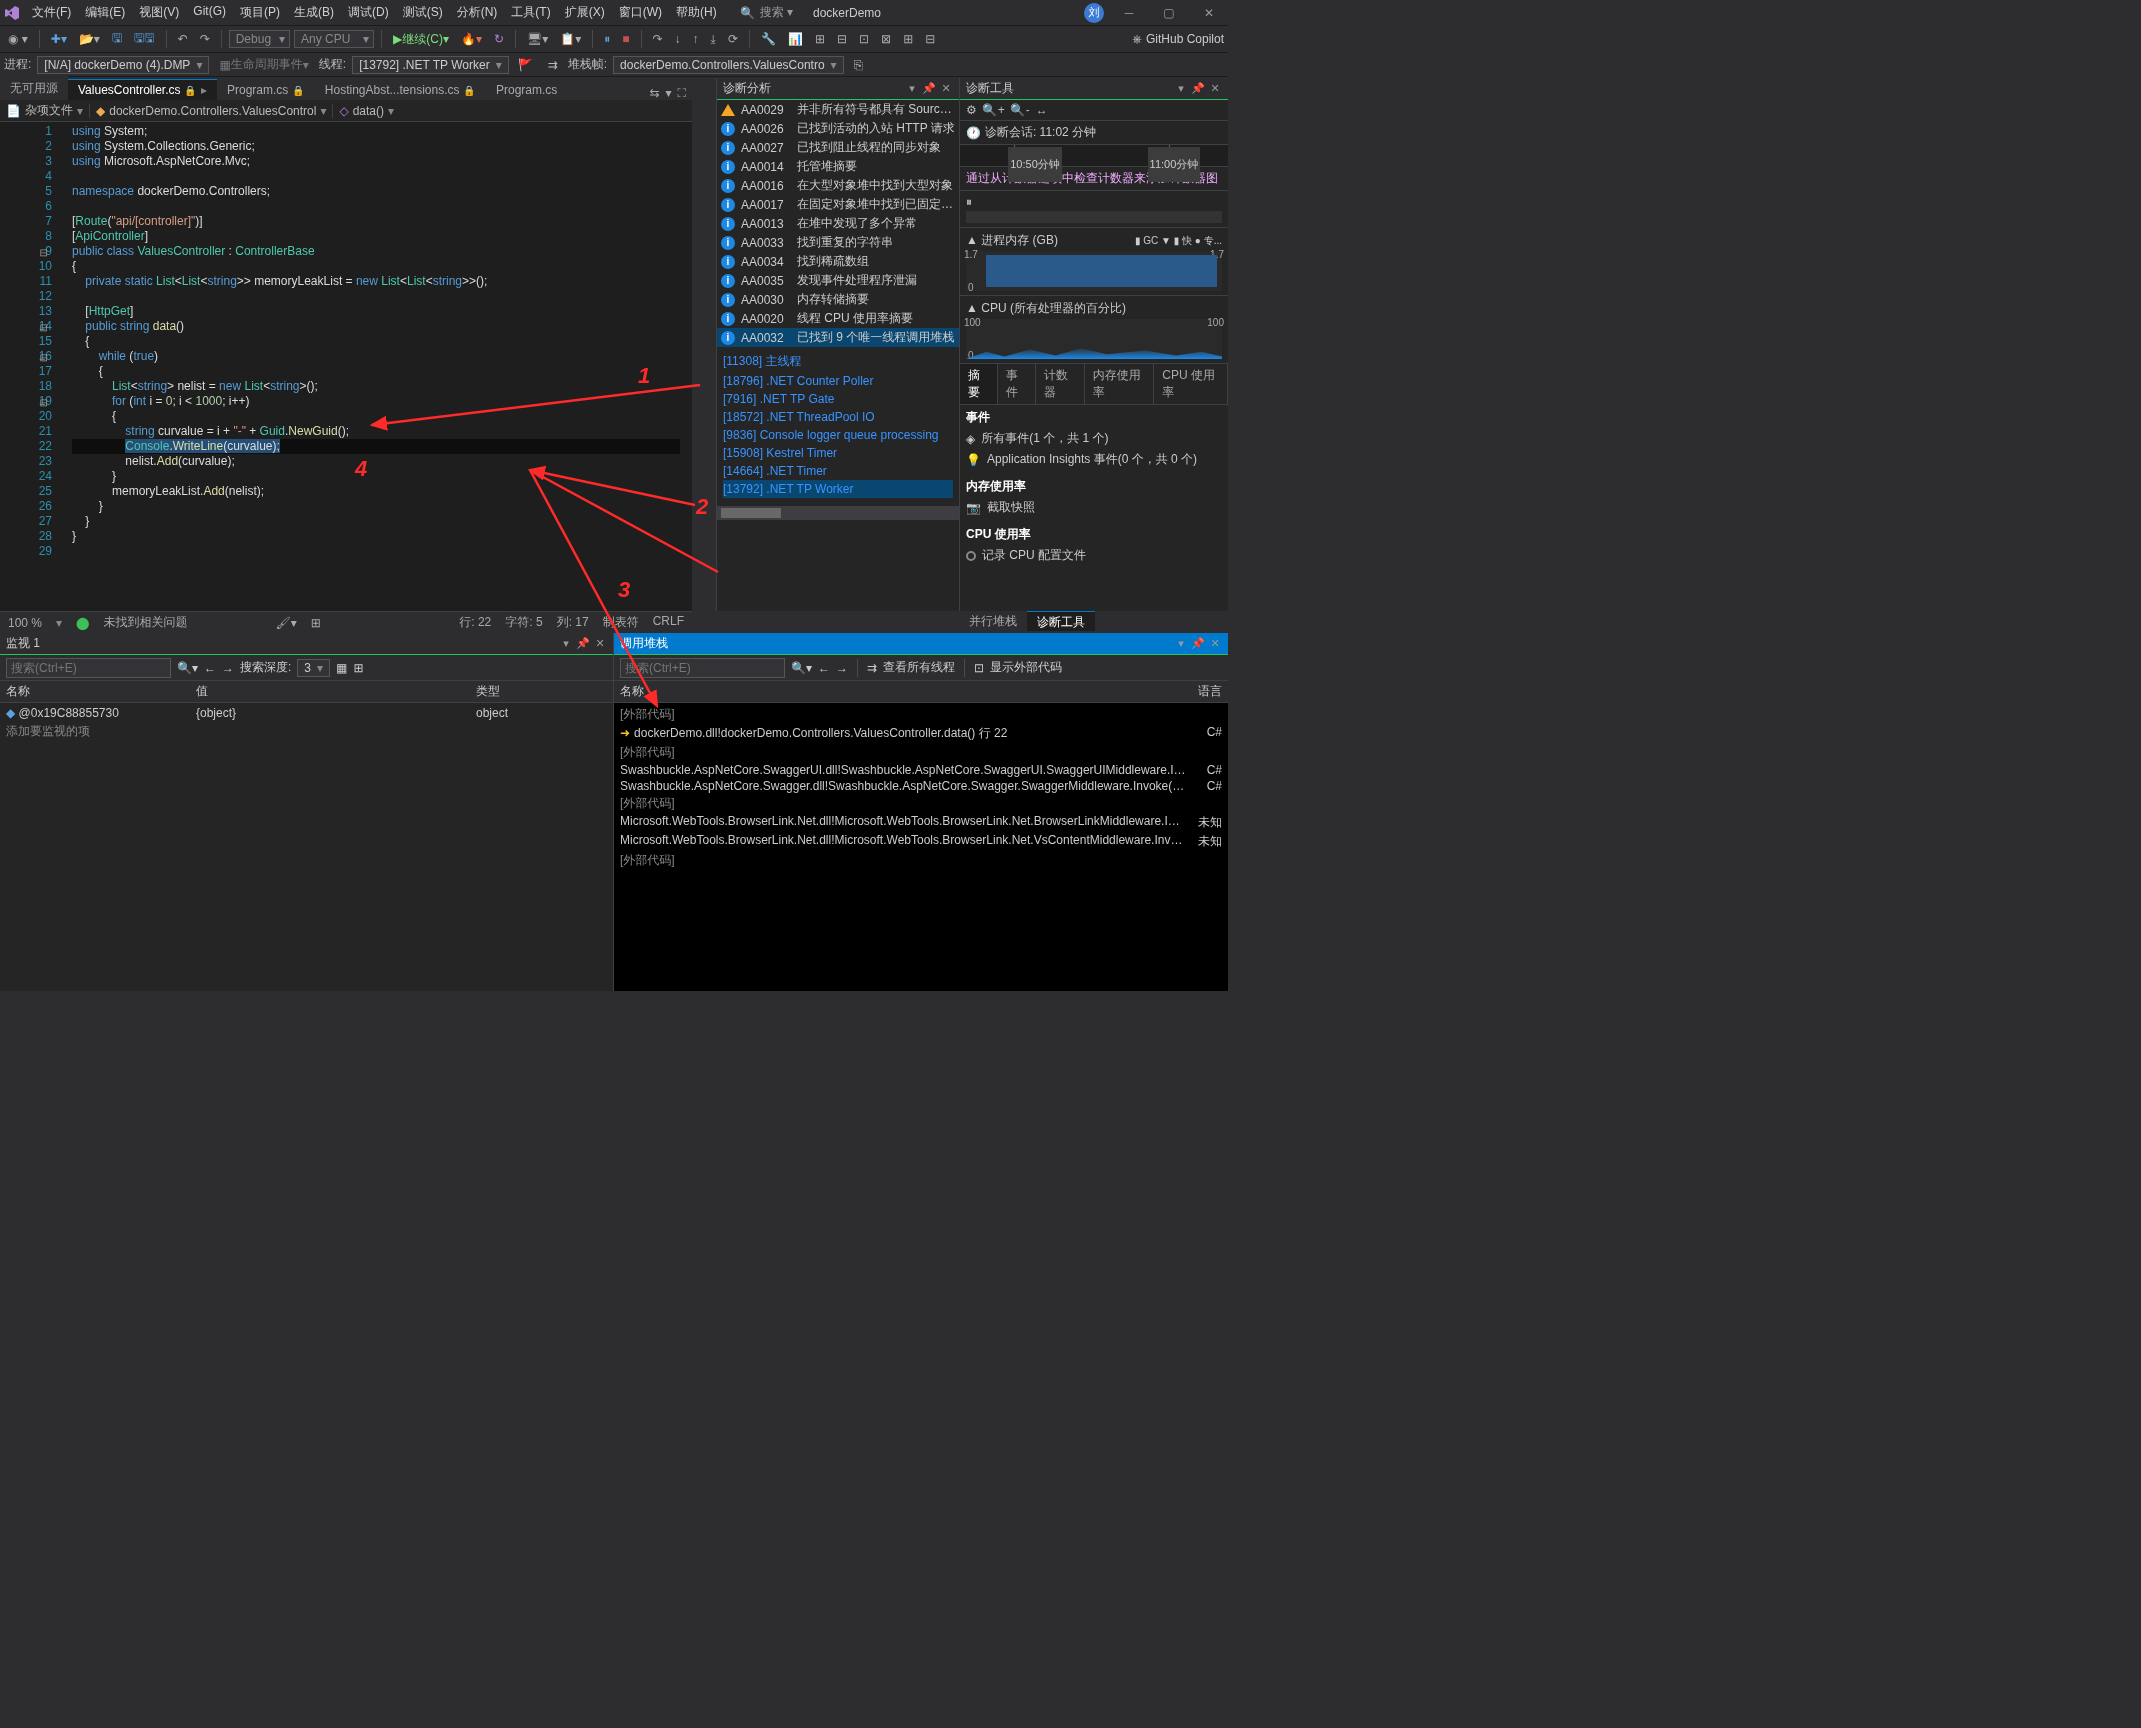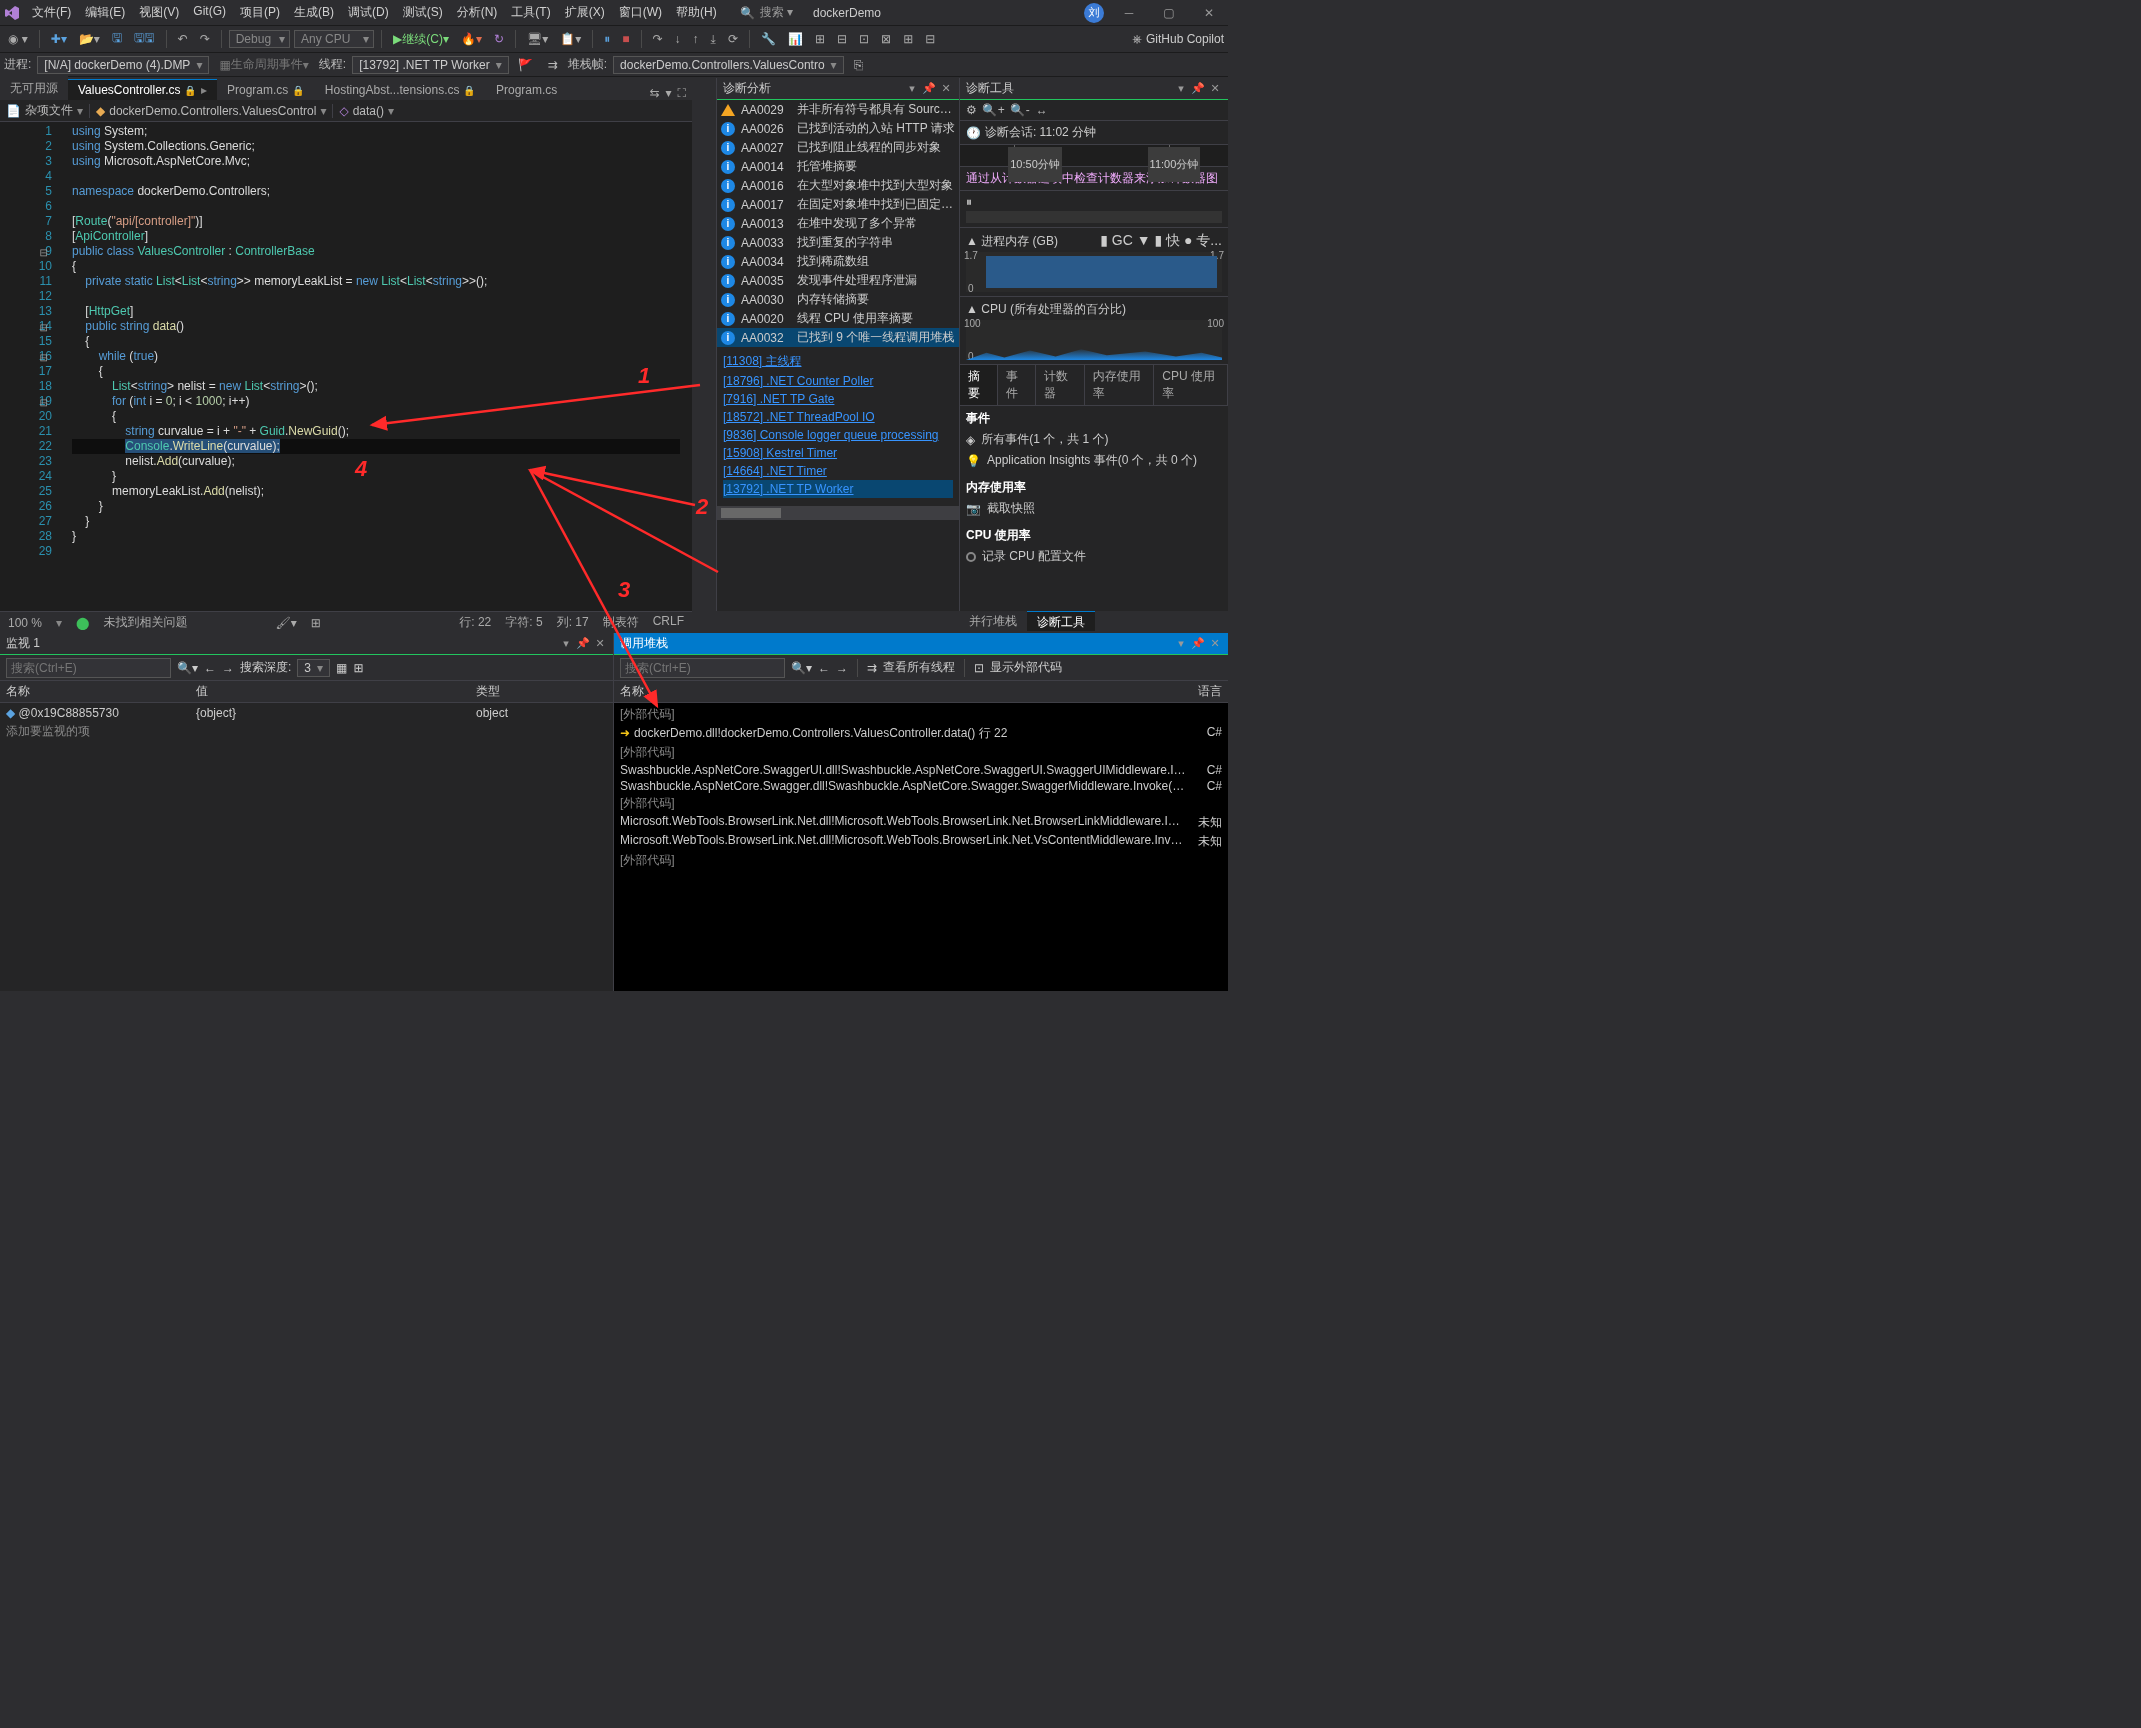--- a/index.html
+++ b/index.html
@@ -59,21 +59,21 @@
 .diag-list{overflow:hidden;flex:0 0 auto;}
 .diag-row{display:flex;align-items:center;height:19px;padding:0 4px;gap:6px;}
 .diag-row.sel{background:#094771;}
 .icon-info{width:14px;height:14px;border-radius:50%;background:#1e88e5;color:#fff;display:flex;align-items:center;justify-content:center;font-size:10px;font-weight:bold;}
 .icon-warn{width:0;height:0;border-left:7px solid transparent;border-right:7px solid transparent;border-bottom:12px solid #f5a623;position:relative;}
 .diag-code{color:#ccc;min-width:50px;}
 .diag-msg{color:#ccc;white-space:nowrap;overflow:hidden;text-overflow:ellipsis;flex:1;}
 .diag-sum{padding:6px;color:#ccc;}
 .diag-sum .sum-title{color:#fff;font-size:13px;margin-bottom:4px;}
 .diag-links{padding:4px 6px;overflow:auto;}
-.diag-links a{display:block;color:#3794ff;text-decoration:underline;padding:2px 0;cursor:pointer;}
+.diag-links a{display:block;color:#3794ff;padding:2px 0;cursor:pointer;}
 .diag-links a.hl{background:#094771;}
 .hscroll{height:14px;background:#3e3e42;margin-top:4px;position:relative;}
 .hscroll .thumb{position:absolute;left:4px;top:2px;width:60px;height:10px;background:#686868;}
 .diag-tools{position:absolute;right:0;top:0;width:269px;bottom:380px;background:#252526;border-left:1px solid #3f3f46;display:flex;flex-direction:column;}
 .dt-icons{display:flex;gap:6px;padding:3px 6px;color:#bbb;}
 .dt-session{padding:3px 6px;color:#ccc;display:flex;align-items:center;gap:4px;border-top:1px solid #3f3f46;border-bottom:1px solid #3f3f46;}
 .dt-timeline{height:22px;background:#1e1e1e;position:relative;border-bottom:1px solid #3f3f46;}
 .dt-timeline .mark{position:absolute;top:0;width:1px;height:100%;background:#666;}
 .dt-timeline .lbl{position:absolute;top:2px;font-size:11px;color:#ccc;background:#3c3c3c;padding:10px 2px;}
 .dt-hint{padding:3px 6px;color:#f0abfc;border-bottom:1px solid #3f3f46;white-space:nowrap;overflow:hidden;}
@@ -438,21 +438,21 @@
     <div class="dt-hint">通过从计数器选项中检查计数器来添加计数器图</div>
     <div class="dt-graph">
       <div class="g-head">
           <span>⏸</span>
         </div>
       <div class="gplot" style="height:12px;background:#333"></div>
     </div>
     <div class="dt-graph">
       <div class="g-head">
           <span>▲ 进程内存 (GB)</span>
-          <span style="font-size:14px">▮ GC ▼ ▮ 快 ● 专...</span>
+          <span style="font-size:10px">▮ GC ▼ ▮ 快 ● 专...</span>
         </div>
       <div class="gplot">
           <span class="axis-l">1.7</span>
           <span class="axis-r">1.7</span>
           <span class="axis-0l">0</span>
           <div style="position:absolute;left:8%;right:2%;top:4px;bottom:4px;background:#2a5a8a"></div>
         </div>
     </div>
     <div class="dt-graph">
       <div class="g-head">

